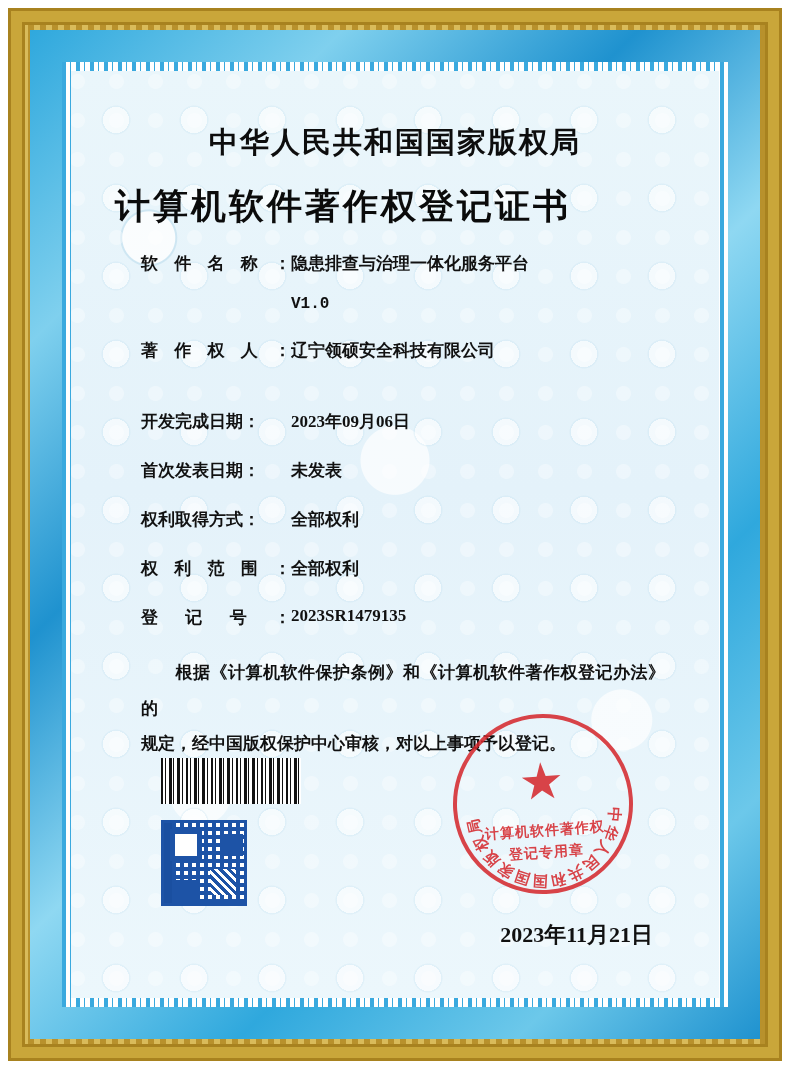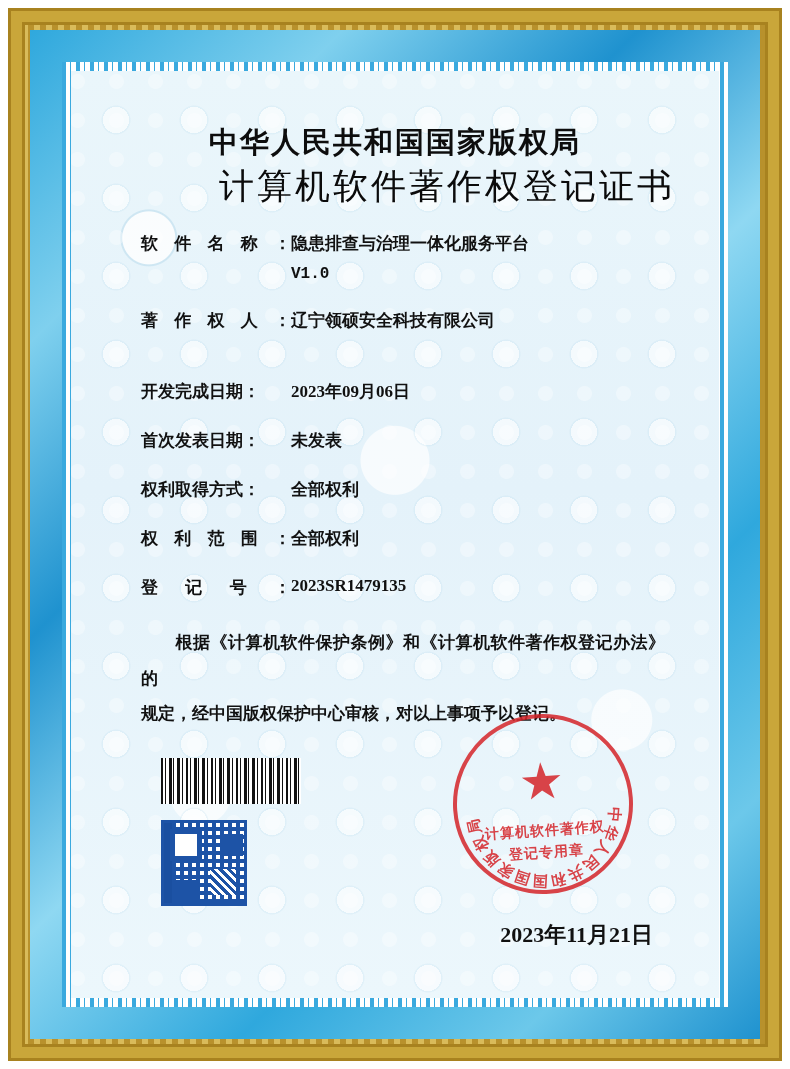--- a/index.html
+++ b/index.html
@@ -158,24 +158,25 @@
   .org-title {
     text-align: center;
     font-size: 29px;
     font-weight: 700;
     letter-spacing: 2px;
     font-family: "Liberation Serif", "DejaVu Serif", serif;
     color: #0d0d0d;
     margin-top: 8px;
   }
   .doc-title {
-    text-align: right;
+    text-align: left;
     font-size: 35px;
-    font-weight: 400;
+    font-weight: 700;
     letter-spacing: 3px;
+    margin-top: 20px;
     color: #0b0b0b;
   }
 
   .cert-no {
     text-align: right;
     font-size: 13px;
     font-weight: 700;
     margin-top: 18px;
     padding-right: 8px;
     letter-spacing: .5px;
@@ -204,21 +205,21 @@
     justify-content: space-between;
   }
   .field-label.spread > span { display: inline-block; }
   .field-value {
     flex: 1;
     font-weight: 700;
     color: #111;
   }
   .field-value .line2 {
     display: block;
-    margin-top: 10px;
+    margin-top: 20px;
     font-family: "Liberation Mono", "DejaVu Sans Mono", monospace;
     font-size: 16px;
     letter-spacing: 0px;
   }
   .field-value.mono {
     font-family: "Liberation Serif", "DejaVu Serif", serif;
   }
 
   .statement {
     margin-top: 12px;

